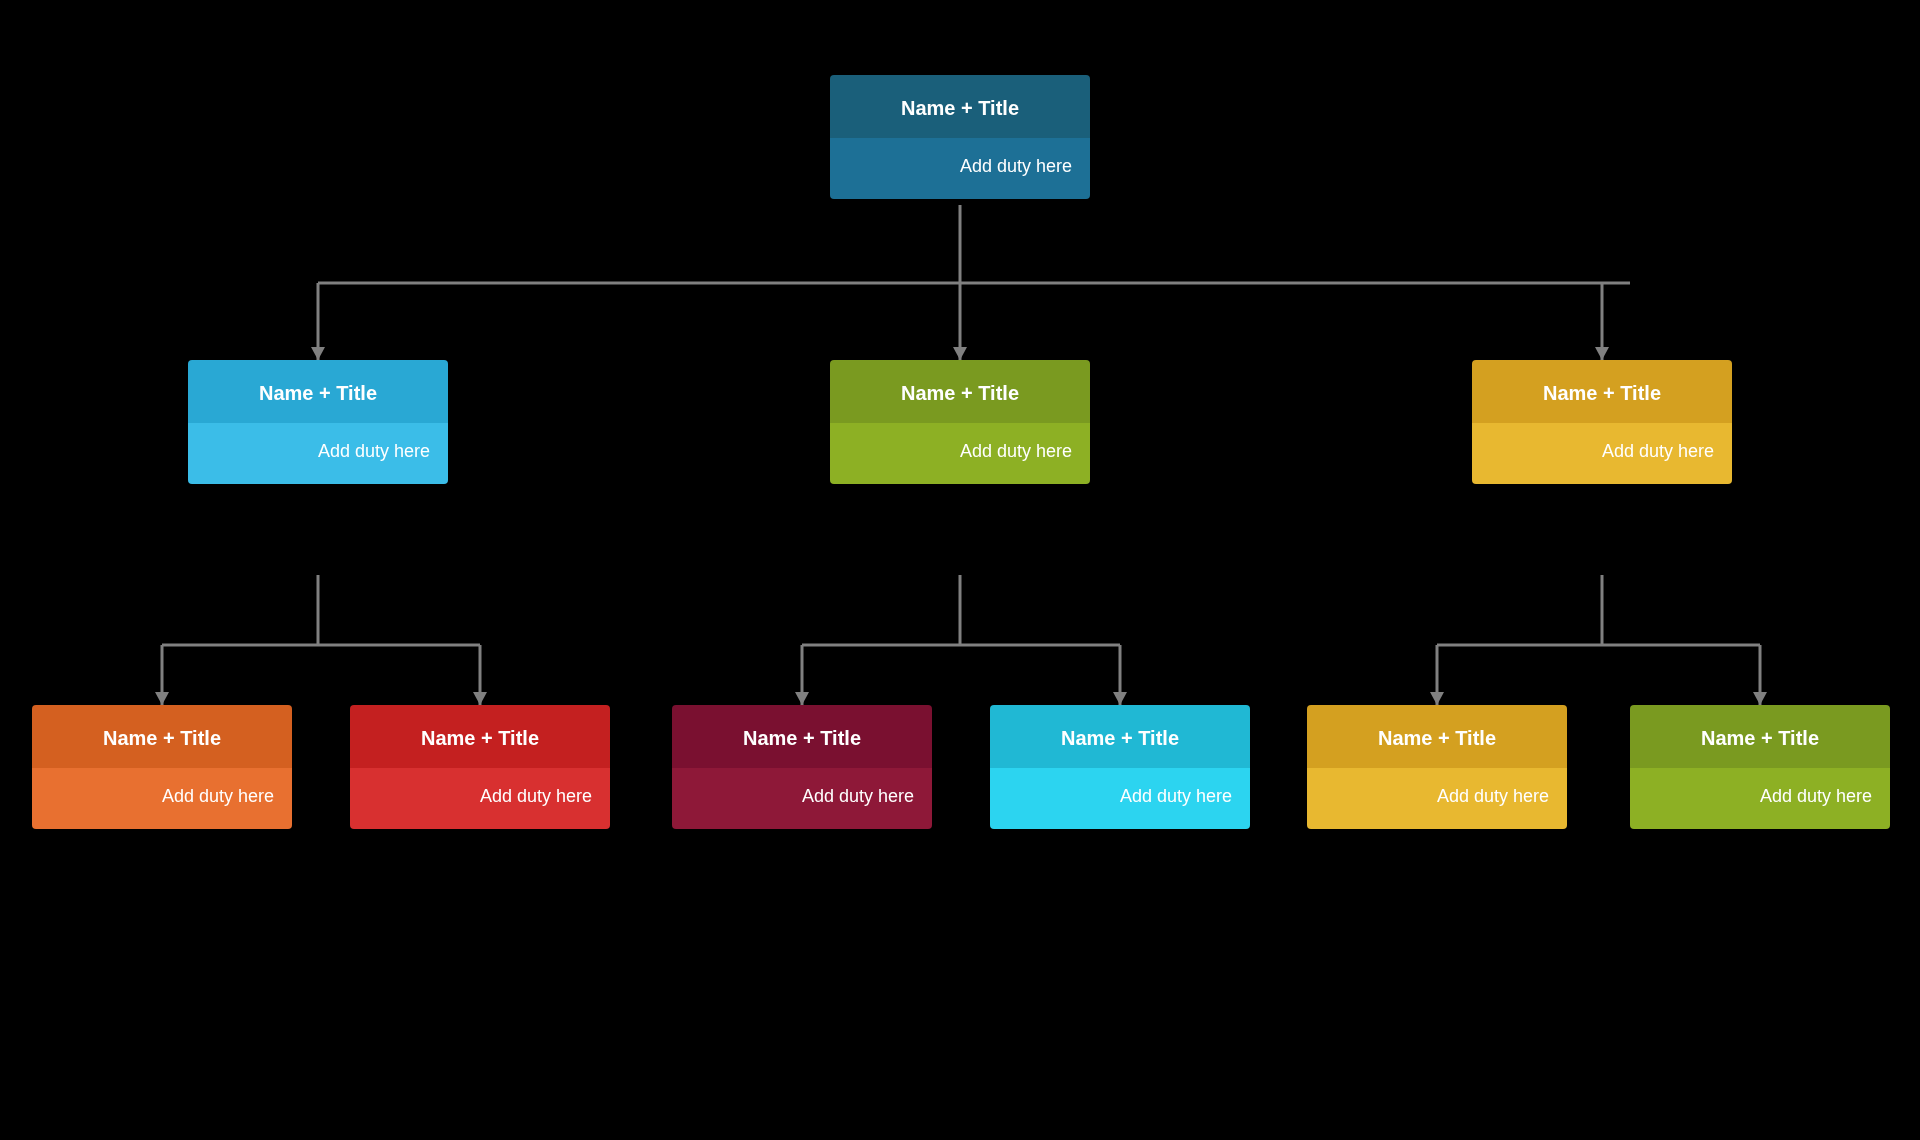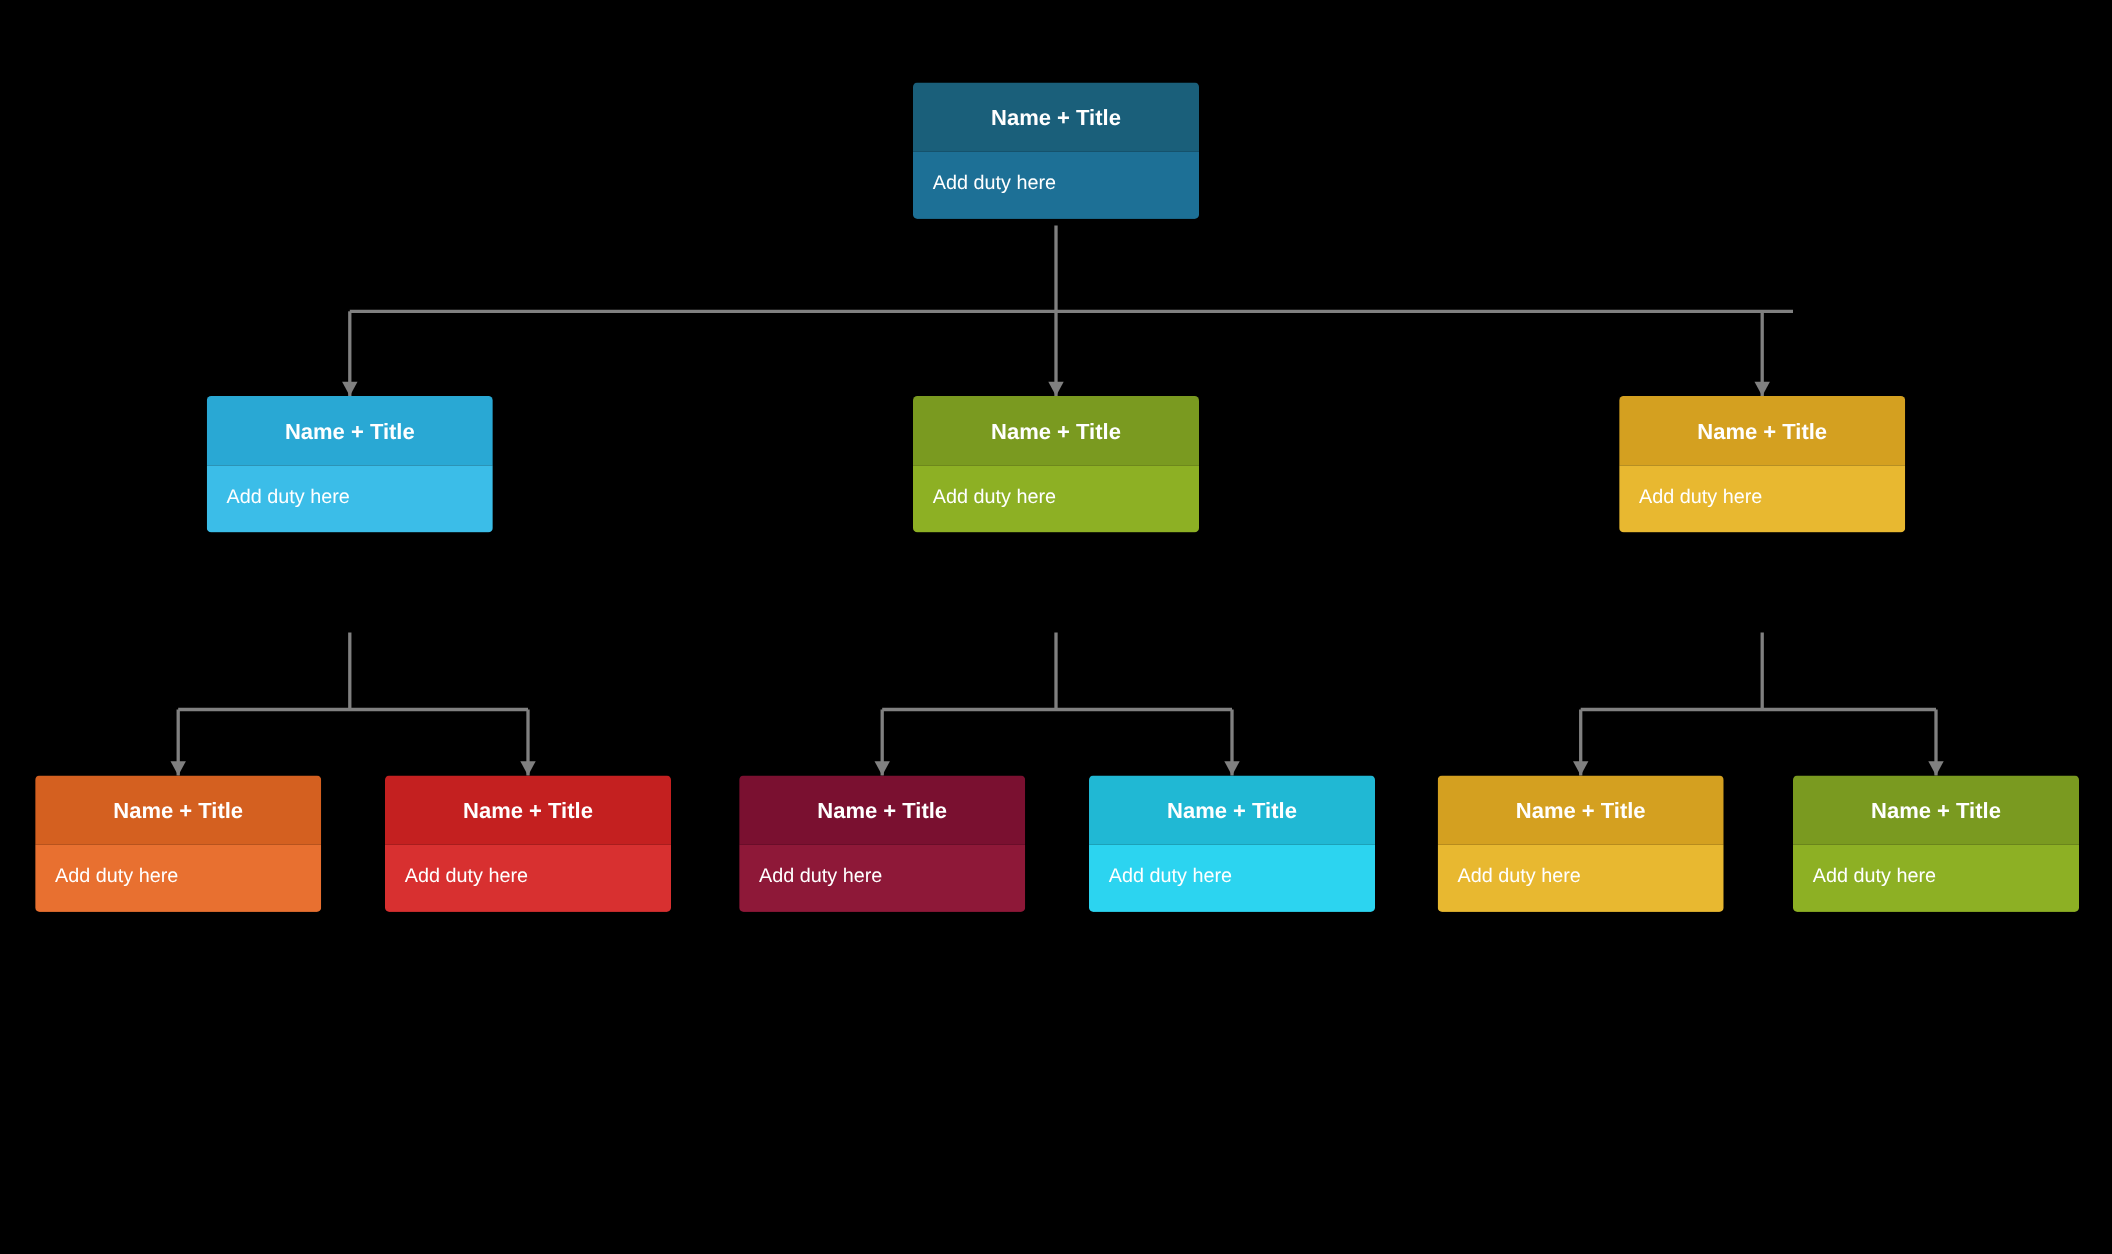--- a/index.html
+++ b/index.html
@@ -43,21 +43,21 @@
       font-size: 20px;
       font-weight: 600;
       color: #fff;
       text-align: center;
     }
 
     .node-bottom {
       padding: 18px 18px 22px;
       font-size: 18px;
       color: #fff;
-      text-align: left;
+      text-align: right;
     }
 
     
     .node-root .node-top    { background: #1a5f7a; }
     .node-root .node-bottom { background: #1d7096; }
 
     
     .node-l1-left .node-top    { background: #29a8d4; }
     .node-l1-left .node-bottom { background: #3bbde8; }
 

